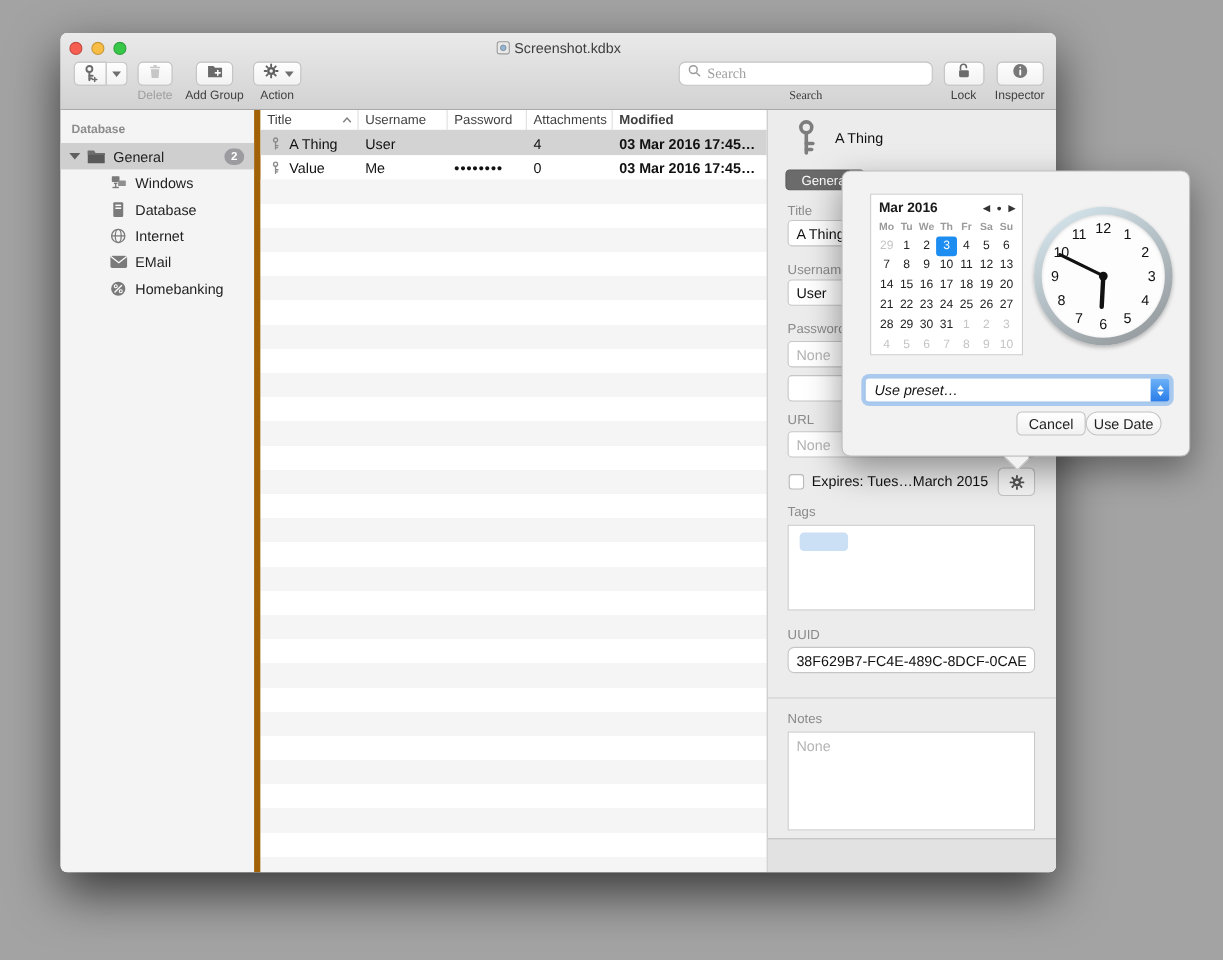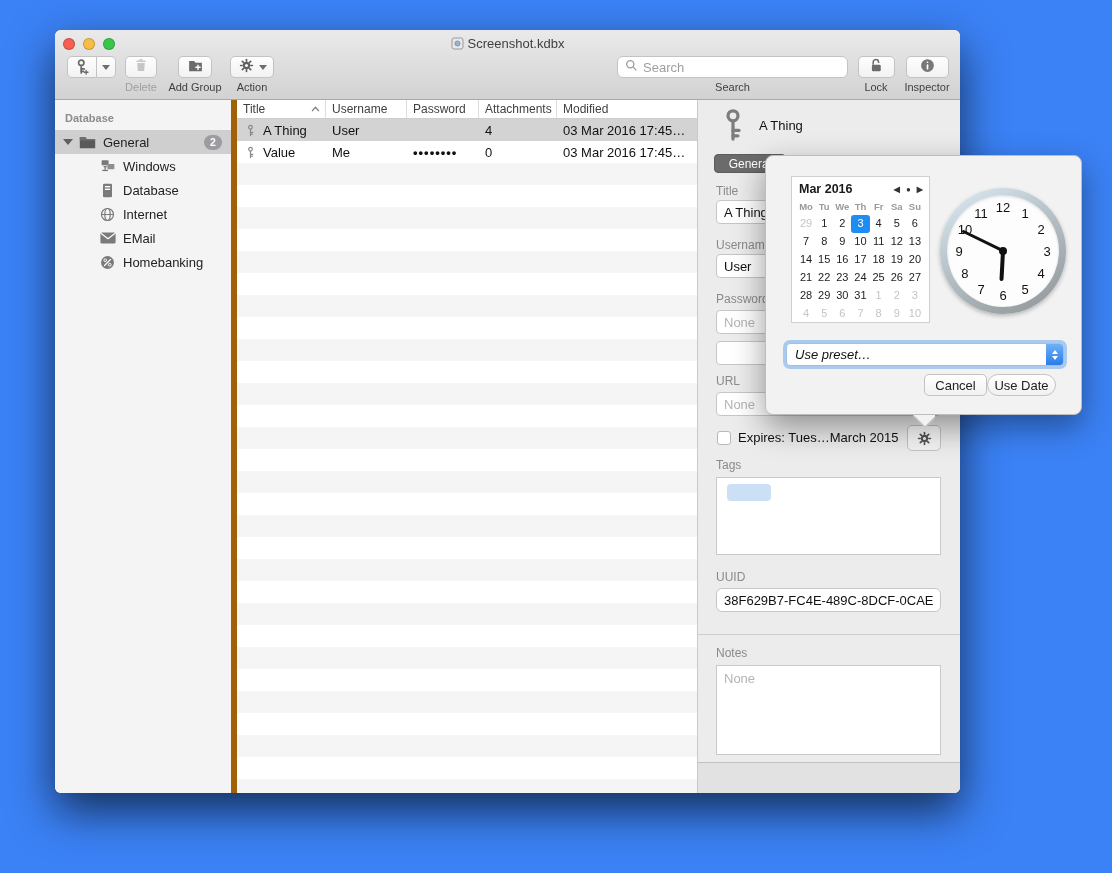--- a/index.html
+++ b/index.html
@@ -1,18 +1,18 @@
 <!DOCTYPE html>
 <html><head>
 <meta charset="utf-8">
 <style>
   * { margin:0; padding:0; box-sizing:border-box; }
   html,body { background:#000; }
   body { font-family:"Liberation Sans", sans-serif; }
-  .canvas { position:relative; width:1112px; height:873px; background:#3b82f6; overflow:hidden; }
+  .canvas { position:relative; width:1112px; height:873px; background:#a3a3a3; overflow:hidden; }
 
   
   .window { position:absolute; left:55px; top:30px; width:905px; height:763px;
     border-radius:6px; overflow:hidden; background:#fff;
     box-shadow:0 18px 45px rgba(0,0,0,.65); }
 
   
   .chrome { position:absolute; left:0; top:0; width:905px; height:70px;
     background:linear-gradient(#eaeaea,#d2d2d2); border-bottom:1px solid #a9a9a9; }
   .traffic { position:absolute; top:8px; left:8px; display:flex; gap:8px; }
@@ -52,21 +52,21 @@
     border-top:6px solid #5f5f5f; margin:0 6px 0 8px; }
   .sb-icon { width:17px; height:15px; margin-right:7px; flex:none; display:flex; align-items:center; justify-content:center; }
   .sb-child { padding-left:44px; }
   .sb-badge { position:absolute; right:9px; width:18px; height:15px; border-radius:8px; background:#9b9ba0;
     color:#fff; font-size:10.5px; font-weight:bold; display:flex; align-items:center; justify-content:center; }
 
   
   .thead { height:19px; display:flex; border-bottom:1px solid #cfcfcf; background:#fff;
     font-size:12px; color:#3f3f3f; align-items:center; }
   .th { padding-left:6px; border-right:1px solid #dedede; height:100%; display:flex; align-items:center; gap:4px; }
-  .c-title { width:89px; } .c-user { width:81px; } .c-pass { width:72px; } .c-att { width:78px; } .c-mod { flex:1; border-right:none; }
+  .c-title { width:89px; } .c-user { width:81px; } .c-pass { width:72px; } .c-att { width:78px; } .c-mod { flex:1; border-right:none;font-weight:bold; }
   .trow { height:22px; display:flex; align-items:center; font-size:13px; color:#111; }
   .trow.selected { background:#d3d3d3; }
   .cell { padding-left:6px; overflow:hidden; white-space:nowrap; }
   .cell.c-title { display:flex; align-items:center; gap:7px; padding-left:8px; }
   .pass-dots { letter-spacing:1px; font-weight:bold; }
   .stripes { position:absolute; left:0; right:0; top:63px; bottom:0;
     background:repeating-linear-gradient(to bottom,#f5f5f5 0 22px,#ffffff 22px 44px); }
 
   
   .insp-abs { position:absolute; left:18px; width:225px; }
@@ -220,21 +220,21 @@
                 <rect x="10.8" y="2.5" width="2.4" height="4.5" rx="1.1" transform="rotate(315 12 12)"></rect>
               </g>
               <circle cx="12" cy="12" r="2.2" fill="#f6f6f6"></circle>
             </svg>
           </span>
           <div class="chev-down"></div>
         </div>
         <div class="tb-label">Action</div>
       </div>
 
-      <div class="tb-item" style="left:562px; width:231px;">
+      <div class="tb-item" style="left:562px; width:231px;font-family:Liberation Serif, serif;">
         <div class="search-field">
           <span>
             <svg width="13" height="13" viewBox="0 0 16 16" fill="none" stroke="#9a9a9a" stroke-width="1.6">
                 <circle cx="6.5" cy="6.5" r="4.4"></circle>
                 <path d="M10 10l4 4"></path>
               </svg>
           </span>
           <span class="search-ph">Search</span>
         </div>
         <div class="tb-label">Search</div>

